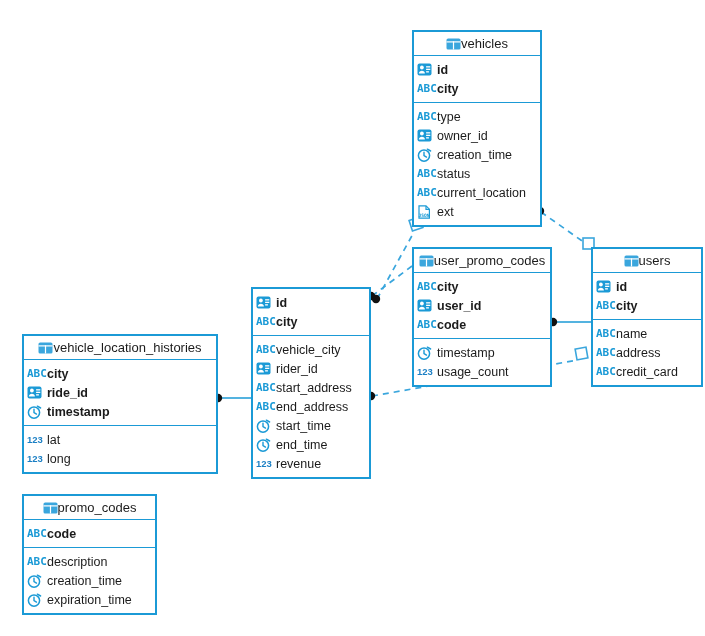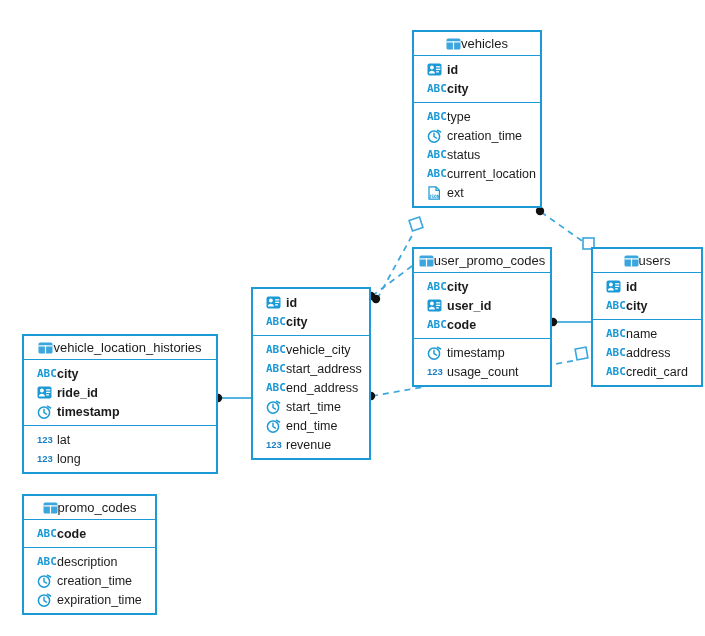--- a/index.html
+++ b/index.html
@@ -32,21 +32,21 @@
     padding:0 6px;
   }
   .ent-section{
     box-sizing:border-box;
     padding:4px 0 4px 0;
   }
   .ent-section.keys{border-bottom:1.5px solid #1b9ad6;}
   .row{
     display:flex;align-items:center;gap:5px;
     height:19px;
-    padding:0 13px;
+    padding:0 3px;
     font-size:12.5px;
     color:#1b1b1b;
     white-space:nowrap;
   }
   .row.pk{font-weight:bold;}
 
   
   .ico{flex:0 0 auto;display:inline-block;line-height:0;}
   .ico svg{display:block;}
 
@@ -133,20 +133,33 @@
           <span>city</span>
         </div>
       </div>
       <div class="ent-section cols">
         <div class="row">
           <span class="ico ico-abc">ABC</span>
           <span>type</span>
         </div>
         <div class="row">
           <span class="ico">
+            <svg width="15" height="13" viewBox="0 0 15 13">
+              <rect x="0.5" y="0.5" width="14" height="12" rx="2" fill="#1b9ad6"></rect>
+              <circle cx="4.9" cy="4.5" r="1.9" fill="#ffffff"></circle>
+              <path d="M1.9 10.4c0-1.8 1.4-2.7 3-2.7s3 0.9 3 2.7z" fill="#ffffff"></path>
+              <rect x="9.1" y="3.2" width="4.2" height="1.3" fill="#ffffff"></rect>
+              <rect x="9.1" y="5.7" width="4.2" height="1.3" fill="#ffffff"></rect>
+              <rect x="9.1" y="8.2" width="2.8" height="1.3" fill="#ffffff"></rect>
+            </svg>
+          </span>
+          <span>owner_id</span>
+        </div>
+        <div class="row">
+          <span class="ico">
             <svg width="15" height="14" viewBox="0 0 15 14">
               <circle cx="7" cy="7.6" r="5.6" fill="#ffffff" stroke="#1b9ad6" stroke-width="1.5"></circle>
               <path d="M7 4.2 V7.6 L9.5 9.1" stroke="#1b9ad6" stroke-width="1.4" fill="none" stroke-linecap="round"></path>
               <path d="M10.4 1.2 L13.6 3.0" stroke="#1b9ad6" stroke-width="1.5" stroke-linecap="round"></path>
             </svg>
           </span>
           <span>creation_time</span>
         </div>
         <div class="row">
           <span class="ico ico-abc">ABC</span>
@@ -283,20 +296,33 @@
           <span class="ico ico-abc">ABC</span>
           <span>city</span>
         </div>
       </div>
       <div class="ent-section cols">
         <div class="row">
           <span class="ico ico-abc">ABC</span>
           <span>vehicle_city</span>
         </div>
         <div class="row">
+          <span class="ico">
+            <svg width="15" height="13" viewBox="0 0 15 13">
+              <rect x="0.5" y="0.5" width="14" height="12" rx="2" fill="#1b9ad6"></rect>
+              <circle cx="4.9" cy="4.5" r="1.9" fill="#ffffff"></circle>
+              <path d="M1.9 10.4c0-1.8 1.4-2.7 3-2.7s3 0.9 3 2.7z" fill="#ffffff"></path>
+              <rect x="9.1" y="3.2" width="4.2" height="1.3" fill="#ffffff"></rect>
+              <rect x="9.1" y="5.7" width="4.2" height="1.3" fill="#ffffff"></rect>
+              <rect x="9.1" y="8.2" width="2.8" height="1.3" fill="#ffffff"></rect>
+            </svg>
+          </span>
+          <span>rider_id</span>
+        </div>
+        <div class="row">
           <span class="ico ico-abc">ABC</span>
           <span>start_address</span>
         </div>
         <div class="row">
           <span class="ico ico-abc">ABC</span>
           <span>end_address</span>
         </div>
         <div class="row">
           <span class="ico">
             <svg width="15" height="14" viewBox="0 0 15 14">

